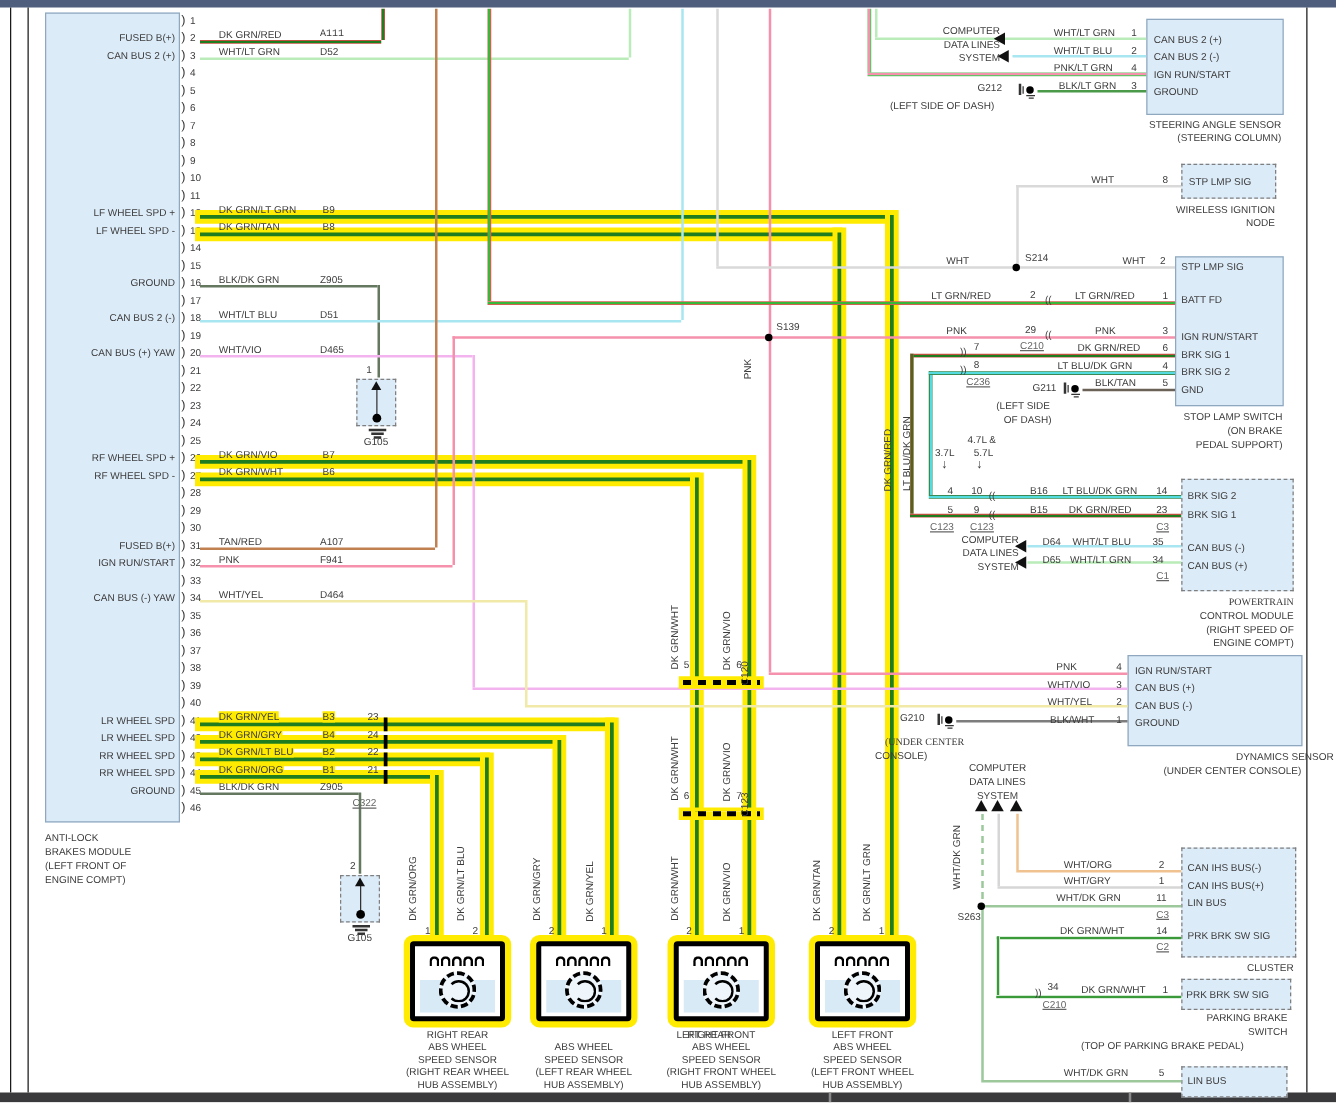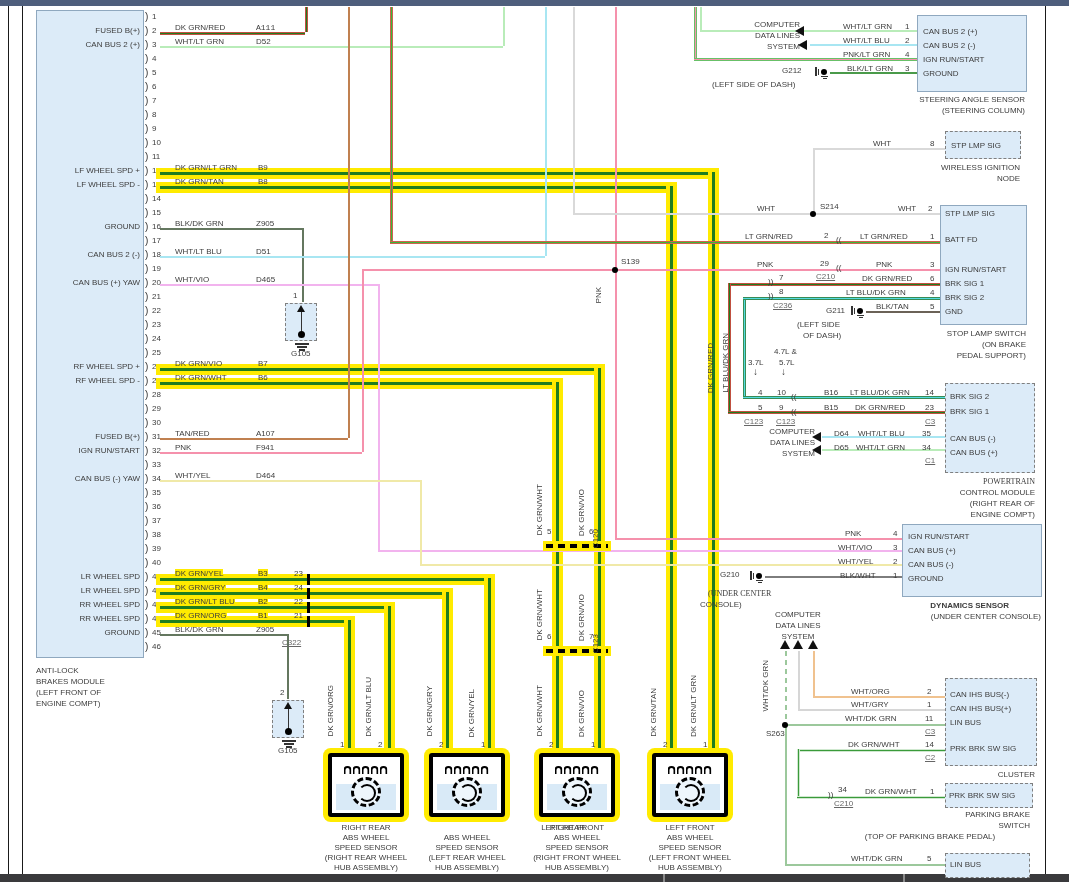--- a/index.html
+++ b/index.html
@@ -473,38 +473,38 @@
     <div class="lbl" style="top: 443px; left: 834px;">D65</div>
     <div class="lbl" style="top: 443px; left: 856px;">WHT/LT GRN</div>
     <div class="lbl" style="top: 443px; left: 922px;">34</div>
     <div class="lbl u" style="top: 456px; left: 925px;">C1</div>
     <div class="lbl" style="top: 392px; left: 950px;">BRK SIG 2</div>
     <div class="lbl" style="top: 407px; left: 950px;">BRK SIG 1</div>
     <div class="lbl" style="top: 434px; left: 950px;">CAN BUS (-)</div>
     <div class="lbl" style="top: 448px; left: 950px;">CAN BUS (+)</div>
     <div class="lbl" style="top: 477px; left: 835px; width: 200px; text-align: right; font-family: Liberation Serif, serif;">POWERTRAIN</div>
     <div class="lbl" style="top: 488px; left: 835px; width: 200px; text-align: right;">CONTROL MODULE</div>
-    <div class="lbl" style="top: 499px; left: 835px; width: 200px; text-align: right;">(RIGHT REAR OF</div>
+    <div class="lbl" style="top: 499px; left: 835px; width: 200px; text-align: right;">(RIGHT SPEED OF</div>
     <div class="lbl" style="top: 510px; left: 835px; width: 200px; text-align: right;">ENGINE COMPT)</div>
     <div class="lbl" style="top: 529px; left: 845px;">PNK</div>
     <div class="lbl" style="top: 529px; left: 893px;">4</div>
     <div class="lbl" style="top: 543px; left: 838px;">WHT/VIO</div>
     <div class="lbl" style="top: 543px; left: 893px;">3</div>
     <div class="lbl" style="top: 557px; left: 838px;">WHT/YEL</div>
     <div class="lbl" style="top: 557px; left: 893px;">2</div>
     <div class="lbl" style="top: 571px; left: 840px;">BLK/WHT</div>
     <div class="lbl" style="top: 571px; left: 893px;">1</div>
     <div class="lbl" style="top: 570px; left: 720px;">G210</div>
     <div class="lbl" style="top: 589px; left: 708px; font-family: Liberation Serif, serif;">(UNDER CENTER</div>
     <div class="lbl" style="top: 600px; left: 700px;">CONSOLE)</div>
     <div class="lbl" style="top: 532px; left: 908px;">IGN RUN/START</div>
     <div class="lbl" style="top: 546px; left: 908px;">CAN BUS (+)</div>
     <div class="lbl" style="top: 560px; left: 908px;">CAN BUS (-)</div>
     <div class="lbl" style="top: 574px; left: 908px;">GROUND</div>
-    <div class="lbl" style="top: 601px; left: 809px; width: 200px; text-align: right; font-weight: bold;">DYNAMICS SENSOR</div>
+    <div class="lbl" style="top: 601px; left: 867px; width: 200px; text-align: right;">DYNAMICS SENSOR</div>
     <div class="lbl" style="top: 612px; left: 841px; width: 200px; text-align: right;">(UNDER CENTER CONSOLE)</div>
     <div class="lbl" style="top: 610px; left: 698px; width: 200px; text-align: center;">COMPUTER</div>
     <div class="lbl" style="top: 621px; left: 698px; width: 200px; text-align: center;">DATA LINES</div>
     <div class="lbl" style="top: 632px; left: 698px; width: 200px; text-align: center;">SYSTEM</div>
     <div class="lbl" style="top: 687px; left: 851px; text-align: center;">WHT/ORG</div>
     <div class="lbl" style="top: 687px; left: 927px;">2</div>
     <div class="lbl" style="top: 700px; left: 851px;">WHT/GRY</div>
     <div class="lbl" style="top: 700px; left: 927px;">1</div>
     <div class="lbl" style="top: 714px; left: 845px;">WHT/DK GRN</div>
     <div class="lbl" style="top: 714px; left: 925px;">11</div>

